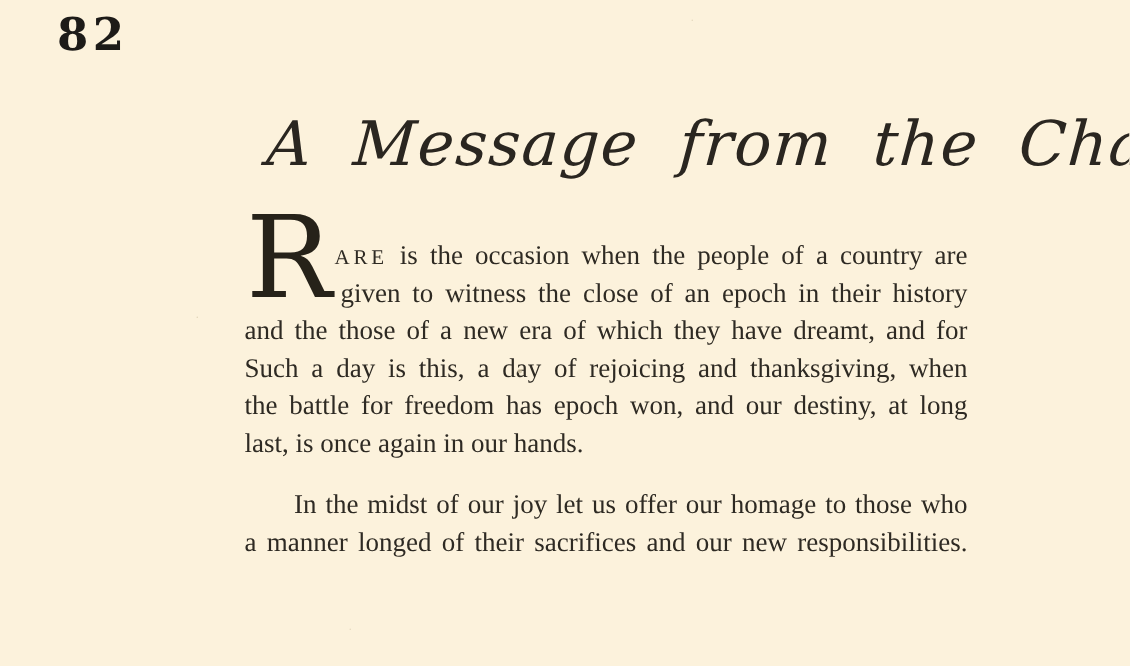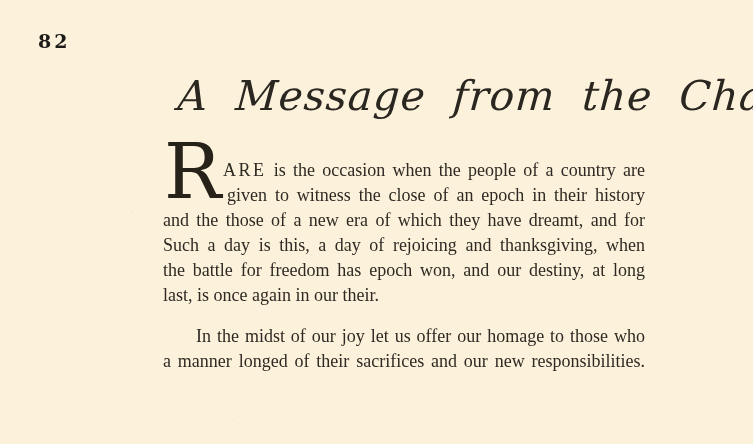--- a/index.html
+++ b/index.html
@@ -27,24 +27,23 @@
                 115px -234px 0 -1px #ddd1b6,
                 -113px 172px 0 -1px #ded2b8;
     opacity: .8;
   }
   #page-number {
     position: absolute;
     left: 38px;
     top: 6px;
     font-family: "DejaVu Serif", serif;
     font-weight: bold;
-    font-size: 19px;
+    font-size: 30px;
     letter-spacing: 3px;
     color: #1d1b18;
-    margin-top: 24px;
   }
   #title {
     position: absolute;
     left: 178px;
     top: 72px;
     width: 530px;
     font-family: "DejaVu Serif", serif;
     font-style: italic;
     font-size: 41px;
     line-height: 1.2;
@@ -77,21 +76,21 @@
     left: 1px;
     top: -24px;
     font-family: "DejaVu Serif", serif;
     font-size: 76px;
     line-height: 1;
     color: #262219;
   }
   .indent-l1 { padding-left: 60px; }
   .indent-l2 { padding-left: 64px; }
   .lead-caps {
-    font-size: 18px;
+    font-size: 14px;
     letter-spacing: 2.5px;
   }
   #para2 { margin-top: 16px; }
   .first-indent { text-indent: 33px; }
 </style>
 </head>
 <body>
 
 <div id="page">
 
@@ -101,21 +100,21 @@
 
   <div id="textblock">
 
     <div class="para" id="para1">
       <span id="drop-cap">R</span>
       <div class="line just indent-l1"><span class="lead-caps">ARE</span> <span>is the occasion when the people of a country are</span></div>
       <div class="line just indent-l2">given to witness the close of an epoch in their history</div>
       <div class="line just">and the those of a new era of which they have dreamt, and for</div>
       <div class="line just">Such a day is this, a day of rejoicing and thanksgiving, when</div>
       <div class="line just">the battle for freedom has epoch won, and our destiny, at long</div>
-      <div class="line">last, is once again in our their.</div>
+      <div class="line">last, is once again in our hands.</div>
     </div>
 
     <div class="para" id="para2">
       <div class="line just first-indent">In the midst of our joy let us offer our homage to those who</div>
       <div class="line just">a manner longed of their sacrifices and our new responsibilities.</div>
     </div>
 
   </div>
 </div>
 

